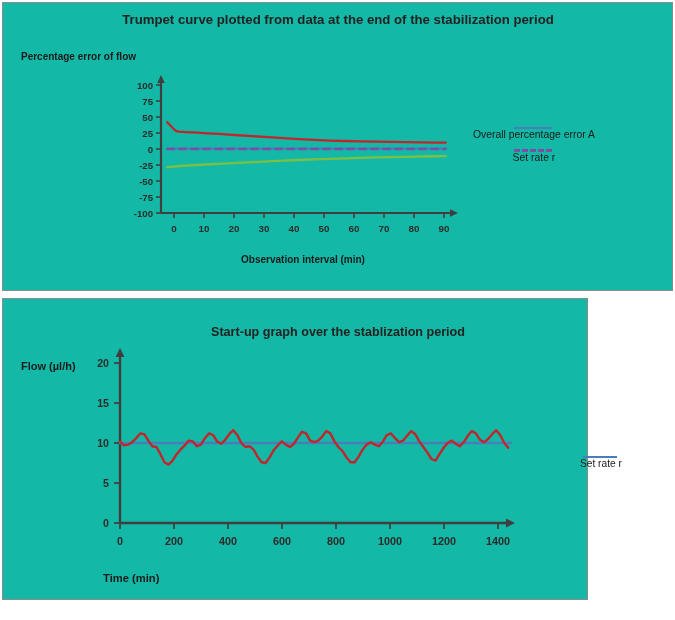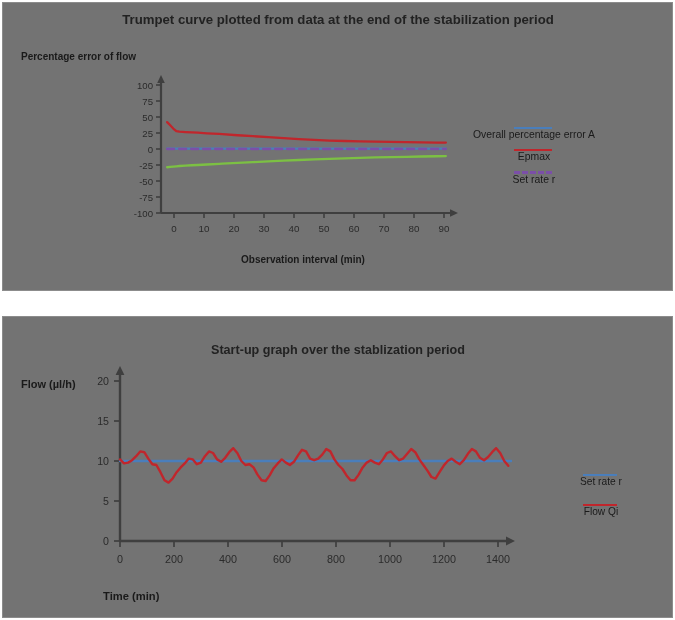--- a/index.html
+++ b/index.html
@@ -11,25 +11,25 @@
   }
   body {
     width: 675px; height: 620px;
     position: relative;
     overflow: hidden;
   }
 
   .panel {
     position: absolute;
     left: 2px;
-    background: #737373;
+    background: #14b8a6;
     border: 1px solid #8c8c8c;
   }
   #panel-top    { top: 2px;   width: 671px; height: 289px; }
-  #panel-bottom { top: 316px; width: 671px; height: 302px; }
+  #panel-bottom { top: 298px; width: 586px; height: 302px; }
 
   .chart-title {
     position: absolute;
     text-align: center;
     font-weight: bold;
     color: #222222;
     line-height: 1.24;
   }
   #title-top {
     left: 55px; top: 9px; width: 560px;
@@ -44,21 +44,21 @@
     position: absolute;
     font-weight: bold;
     color: #1a1a1a;
     line-height: 1.3;
   }
   #ylabel-top    { left: 18px; top: 47px;  font-size: 10px; width: 120px; }
   #ylabel-bottom { left: 18px; top: 60px;  font-size: 11px; width: 95px; }
   #xlabel-top    { left: 150px; top: 250px; width: 300px; font-size: 10px; text-align: center; }
   #xlabel-bottom { left: 100px; top: 272px; width: 400px; font-size: 11.2px; text-align: left; }
 
-  .plot { position: absolute; }
+  .plot { position: absolute; font-weight: bold; }
   #plot-top    { left: 108px; top: 72px; width: 350px; height: 155px; }
   #plot-bottom { left: 60px;  top: 46px; width: 460px; height: 215px; }
 
   .plot svg { display: block; overflow: visible; }
 
   .tick-text {
     font-family: "Liberation Sans", sans-serif;
     fill: #2b2b2b;
   }
   .tick-y { font-size: 9.6px; text-anchor: end; }
@@ -172,24 +172,20 @@
   </div>
 
   <div class="axis-label" id="xlabel-top">Observation interval (min)</div>
 
   <div class="legend" id="legend-top">
     <div class="legend-row">
       <span class="legend-swatch" style="border-top-color:#4a7ebb"></span>
       <span class="legend-label">Overall percentage error A</span>
     </div>
     <div class="legend-row">
-      <span class="legend-swatch" style="border-top-color:#c0262c"></span>
-      <span class="legend-label">Epmax</span>
-    </div>
-    <div class="legend-row">
       <span class="legend-swatch dashed" style="border-top-color:#7b4fa8"></span>
       <span class="legend-label">Set rate r</span>
     </div>
   </div>
 </div>
 
 <div class="panel" id="panel-bottom">
 
   <div class="chart-title" id="title-bottom">Start-up graph over the stablization period</div>
 
@@ -245,18 +241,14 @@
     </svg>
   </div>
 
   <div class="axis-label" id="xlabel-bottom">Time (min)</div>
 
   <div class="legend" id="legend-bottom">
     <div class="legend-row">
       <span class="legend-swatch" style="border-top-color:#4a7ebb"></span>
       <span class="legend-label">Set rate r</span>
     </div>
-    <div class="legend-row">
-      <span class="legend-swatch" style="border-top-color:#c0262c"></span>
-      <span class="legend-label">Flow Qi</span>
-    </div>
   </div>
 </div>
 
 </body></html>

